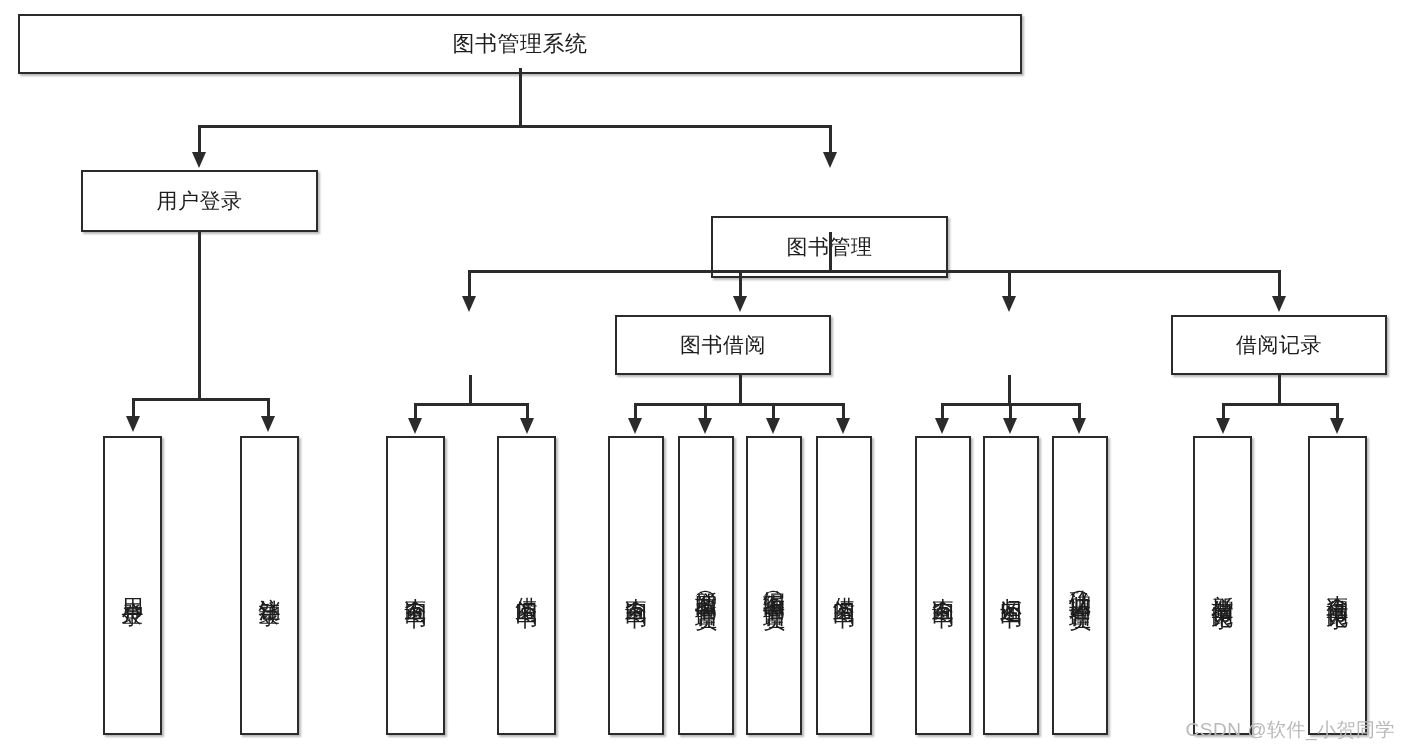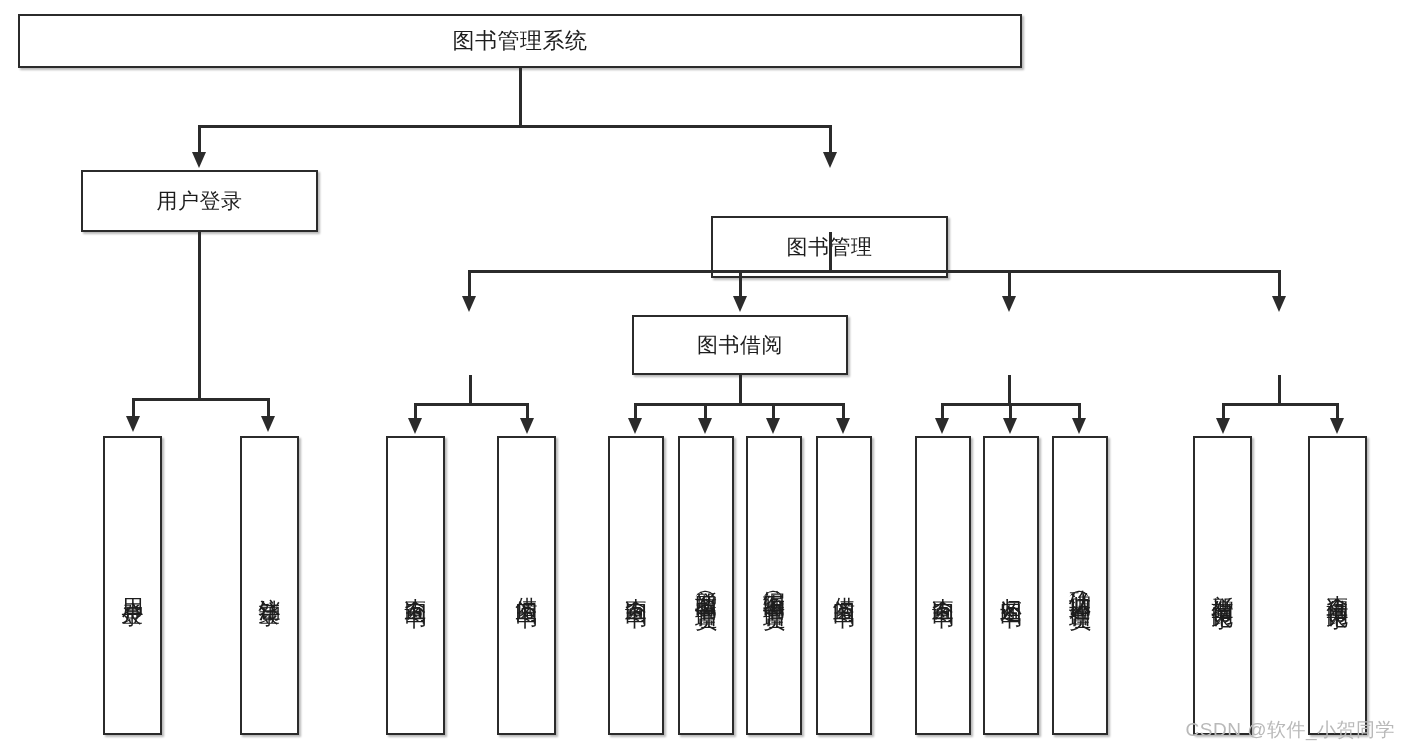--- a/index.html
+++ b/index.html
@@ -83,21 +83,21 @@
     letter-spacing: 0.5px;
     white-space: nowrap;
     pointer-events: none;
   }
 </style>
 </head>
 <body>
 
 <div id="canvas">
 
-  <div class="node h-node root" style="left:18px; top:14px; width:1004px; height:54px;">
+  <div class="node h-node root" style="left:18px; top:14px; width:1004px; height:60px;">
     <span class="label">图书管理系统</span>
   </div>
 
   <div class="line vline" style="left:519px; top:68px; width:2.5px; height:59px;"></div>
 
   <div class="line hline" style="left:198px; top:125px; width:634px; height:2.5px;"></div>
 
   <div class="line vline" style="left:198px; top:125px; width:2.5px; height:28px;"></div>
   <div class="arrow" style="left:192px; top:152px;"></div>
 
@@ -127,22 +127,25 @@
 
   <div class="line vline" style="left:739px; top:270px; width:2.5px; height:28px;"></div>
   <div class="arrow" style="left:733px; top:296px;"></div>
 
   <div class="line vline" style="left:1008px; top:270px; width:2.5px; height:28px;"></div>
   <div class="arrow" style="left:1002px; top:296px;"></div>
 
   <div class="line vline" style="left:1278px; top:270px; width:2.5px; height:28px;"></div>
   <div class="arrow" style="left:1272px; top:296px;"></div>
 
-  <div class="node h-node" style="left:632px; top:315px; width:216px; height:60px;">
+  <div class="node h-node" style="left:615px; top:315px; width:216px; height:60px;">
     <span class="label">图书借阅</span>
+  </div>
+  <div class="node h-node" style="left:1171px; top:315px; width:216px; height:60px;">
+    <span class="label">借阅记录</span>
   </div>
 
   <div class="line vline" style="left:469px; top:375px; width:2.5px; height:30px;"></div>
   <div class="line hline" style="left:414px; top:403px; width:114px; height:2.5px;"></div>
   <div class="line vline" style="left:414px; top:403px; width:2.5px; height:18px;"></div>
   <div class="arrow" style="left:408px; top:418px;"></div>
   <div class="line vline" style="left:526px; top:403px; width:2.5px; height:18px;"></div>
   <div class="arrow" style="left:520px; top:418px;"></div>
 
   <div class="line vline" style="left:739px; top:375px; width:2.5px; height:30px;"></div>

